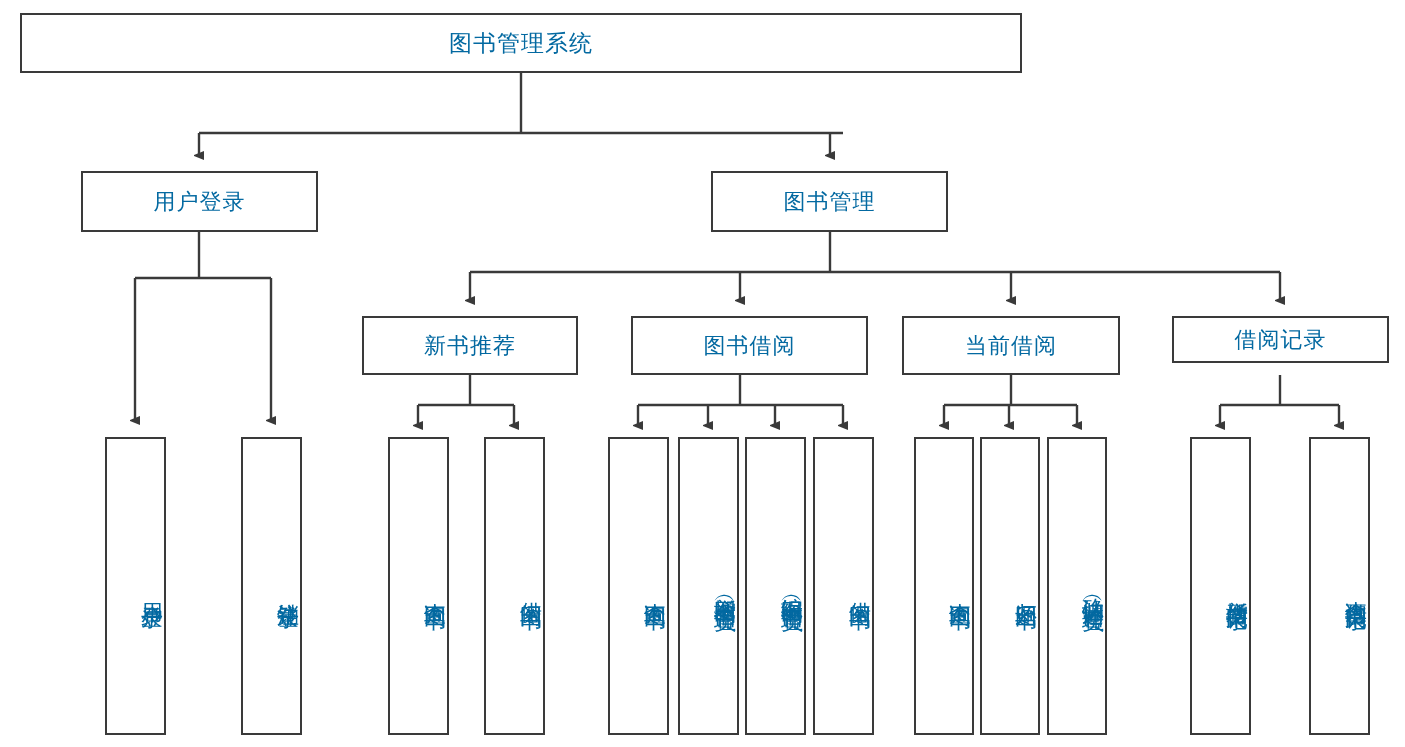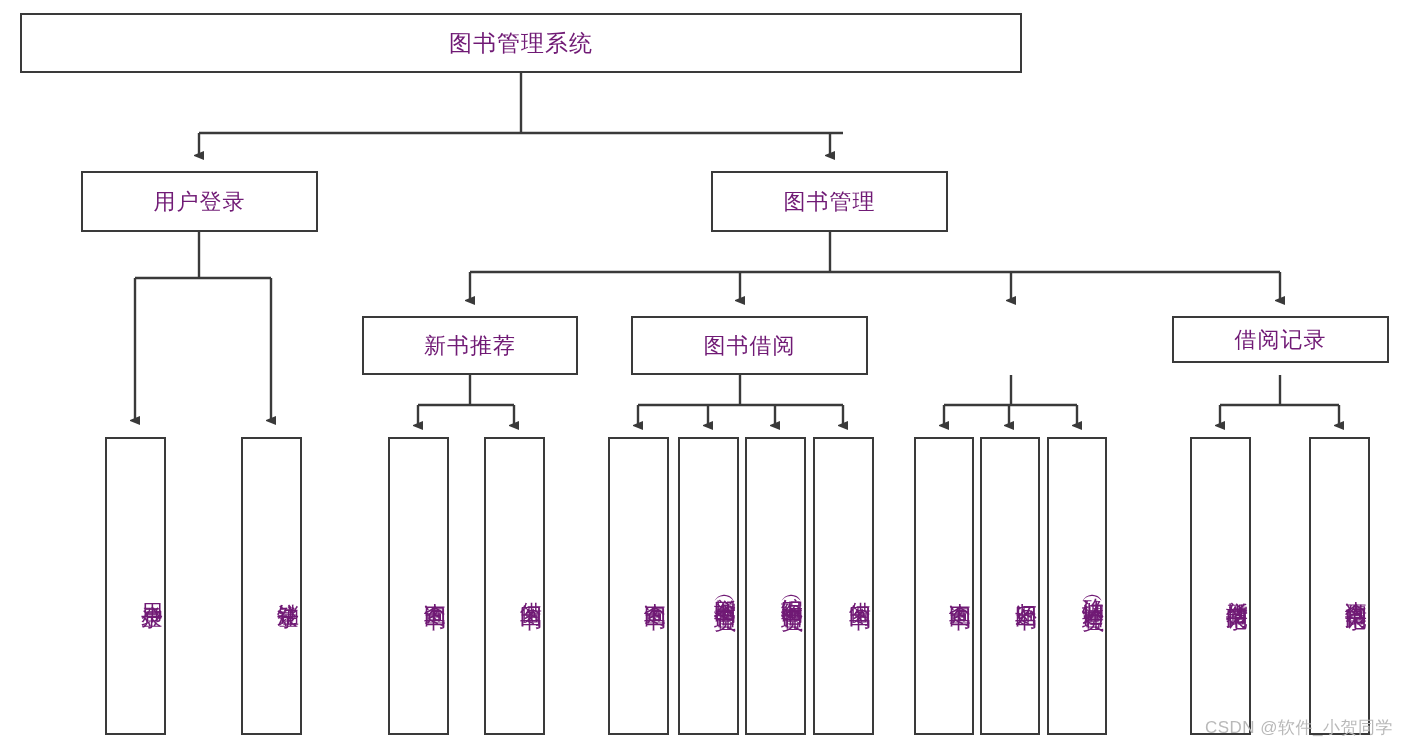--- a/index.html
+++ b/index.html
@@ -26,21 +26,21 @@
     pointer-events: none;
   }
   .node {
     position: absolute;
     box-sizing: border-box;
     background: #ffffff;
     border: 2px solid #3a3a3a;
     display: flex;
     align-items: center;
     justify-content: center;
-    color: #701a75;
+    color: #0369a1;
     z-index: 2;
   }
   .node.h {
     font-size: 22px;
     letter-spacing: 1px;
   }
   .node.v {
     writing-mode: vertical-rl;
     text-orientation: upright;
     font-size: 22px;
@@ -136,20 +136,23 @@
   <div class="node h" style="left:362px; top:316px; width:216px; height:59px;">
     <span>新书推荐</span>
   </div>
 
   <div class="node h" style="left:711px; top:171px; width:237px; height:61px;">
     <span>图书管理</span>
   </div>
   <div class="node h" style="left:631px; top:316px; width:237px; height:59px;">
     <span>图书借阅</span>
   </div>
+  <div class="node h" style="left:902px; top:316px; width:218px; height:59px;">
+    <span>当前借阅</span>
+  </div>
   <div class="node h" style="left:1172px; top:316px; width:217px; height:47px;">
     <span>借阅记录</span>
   </div>
 
   <div class="node v" style="left:105px; top:437px; width:61px; height:298px;">
     <span class="vtext">用户登录</span>
   </div>
   <div class="node v" style="left:241px; top:437px; width:61px; height:298px;">
     <span class="vtext">注销登录</span>
   </div>
@@ -184,15 +187,14 @@
     <span class="vtext">确认归还（管理员）</span>
   </div>
 
   <div class="node v" style="left:1190px; top:437px; width:61px; height:298px;">
     <span class="vtext">新增借阅记录</span>
   </div>
   <div class="node v" style="left:1309px; top:437px; width:61px; height:298px;">
     <span class="vtext">查询借阅记录</span>
   </div>
 
-  <div class="watermark">CSDN @软件_小贺同学</div>
 
 </div>
 
 </body></html>

